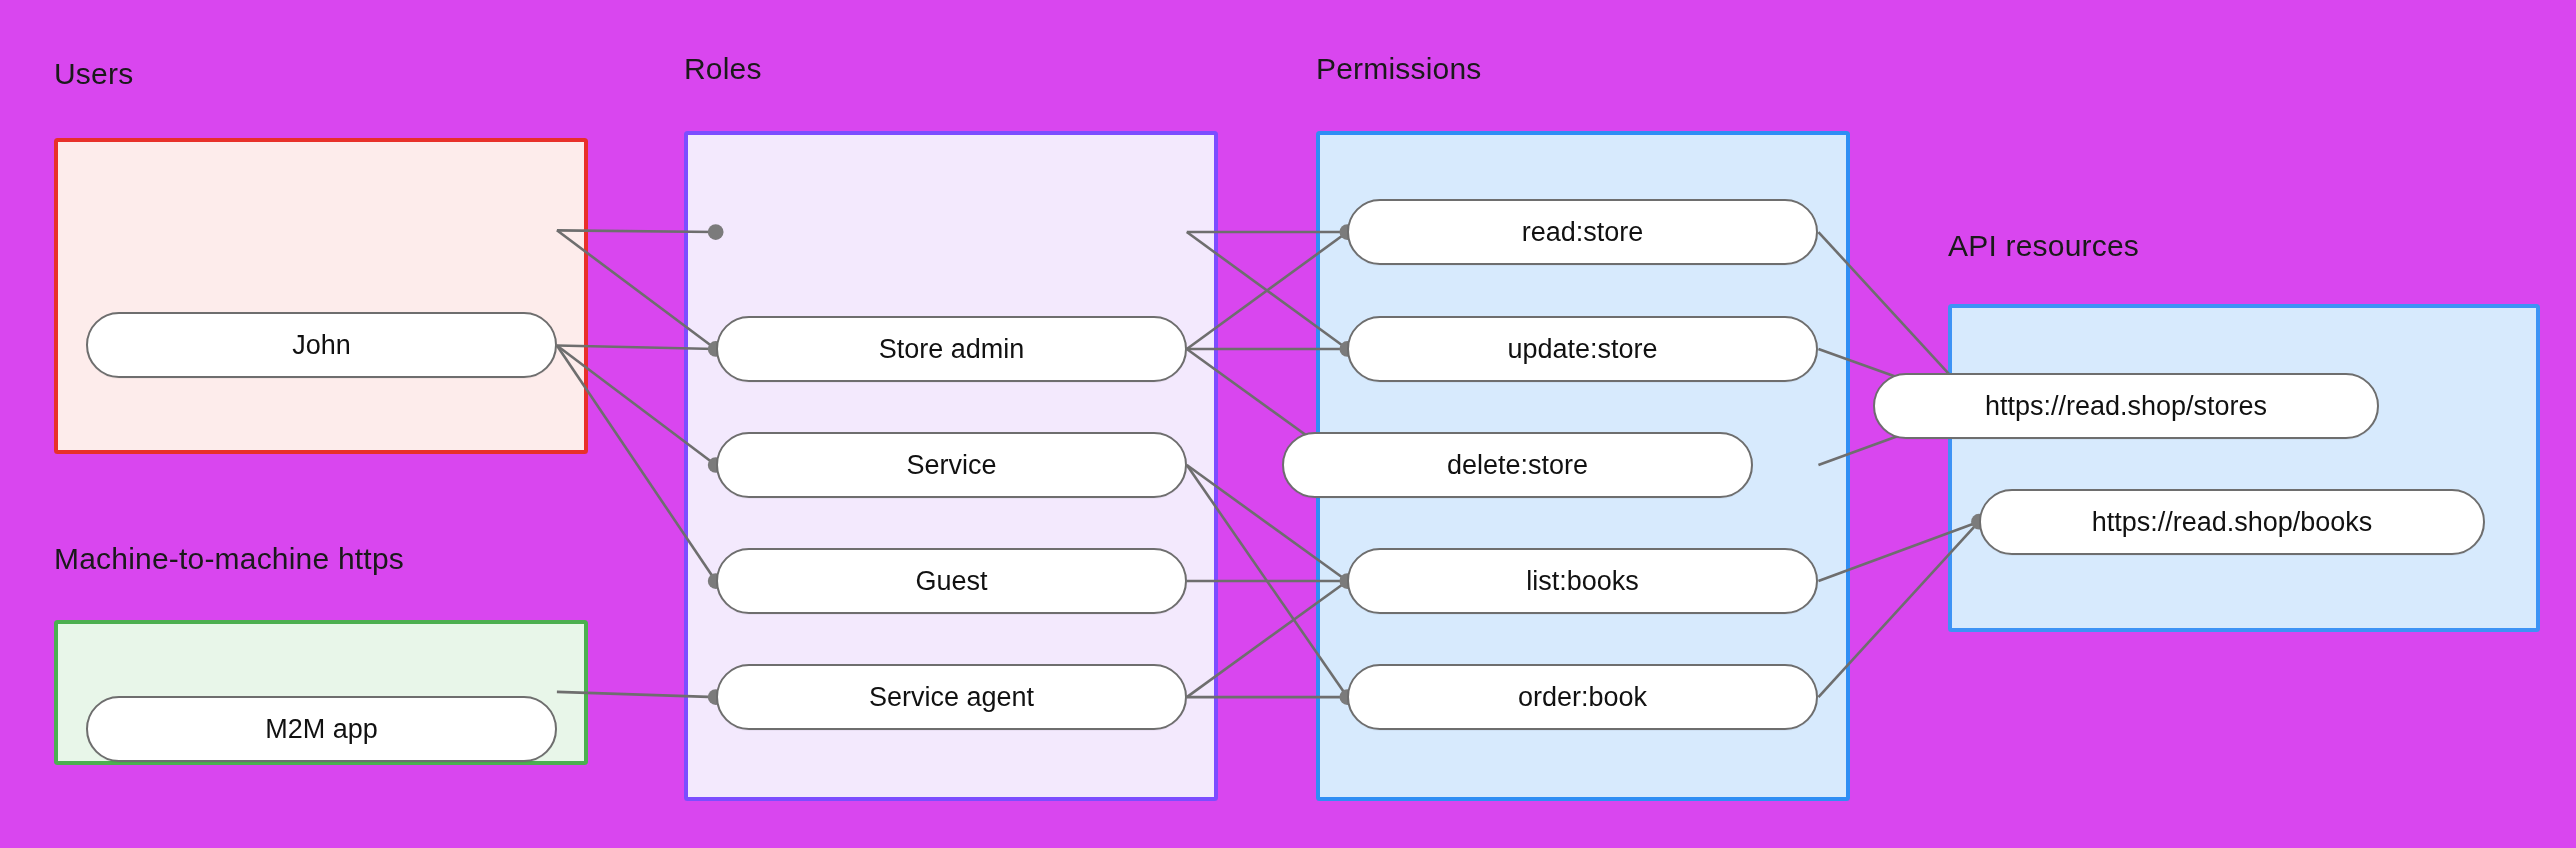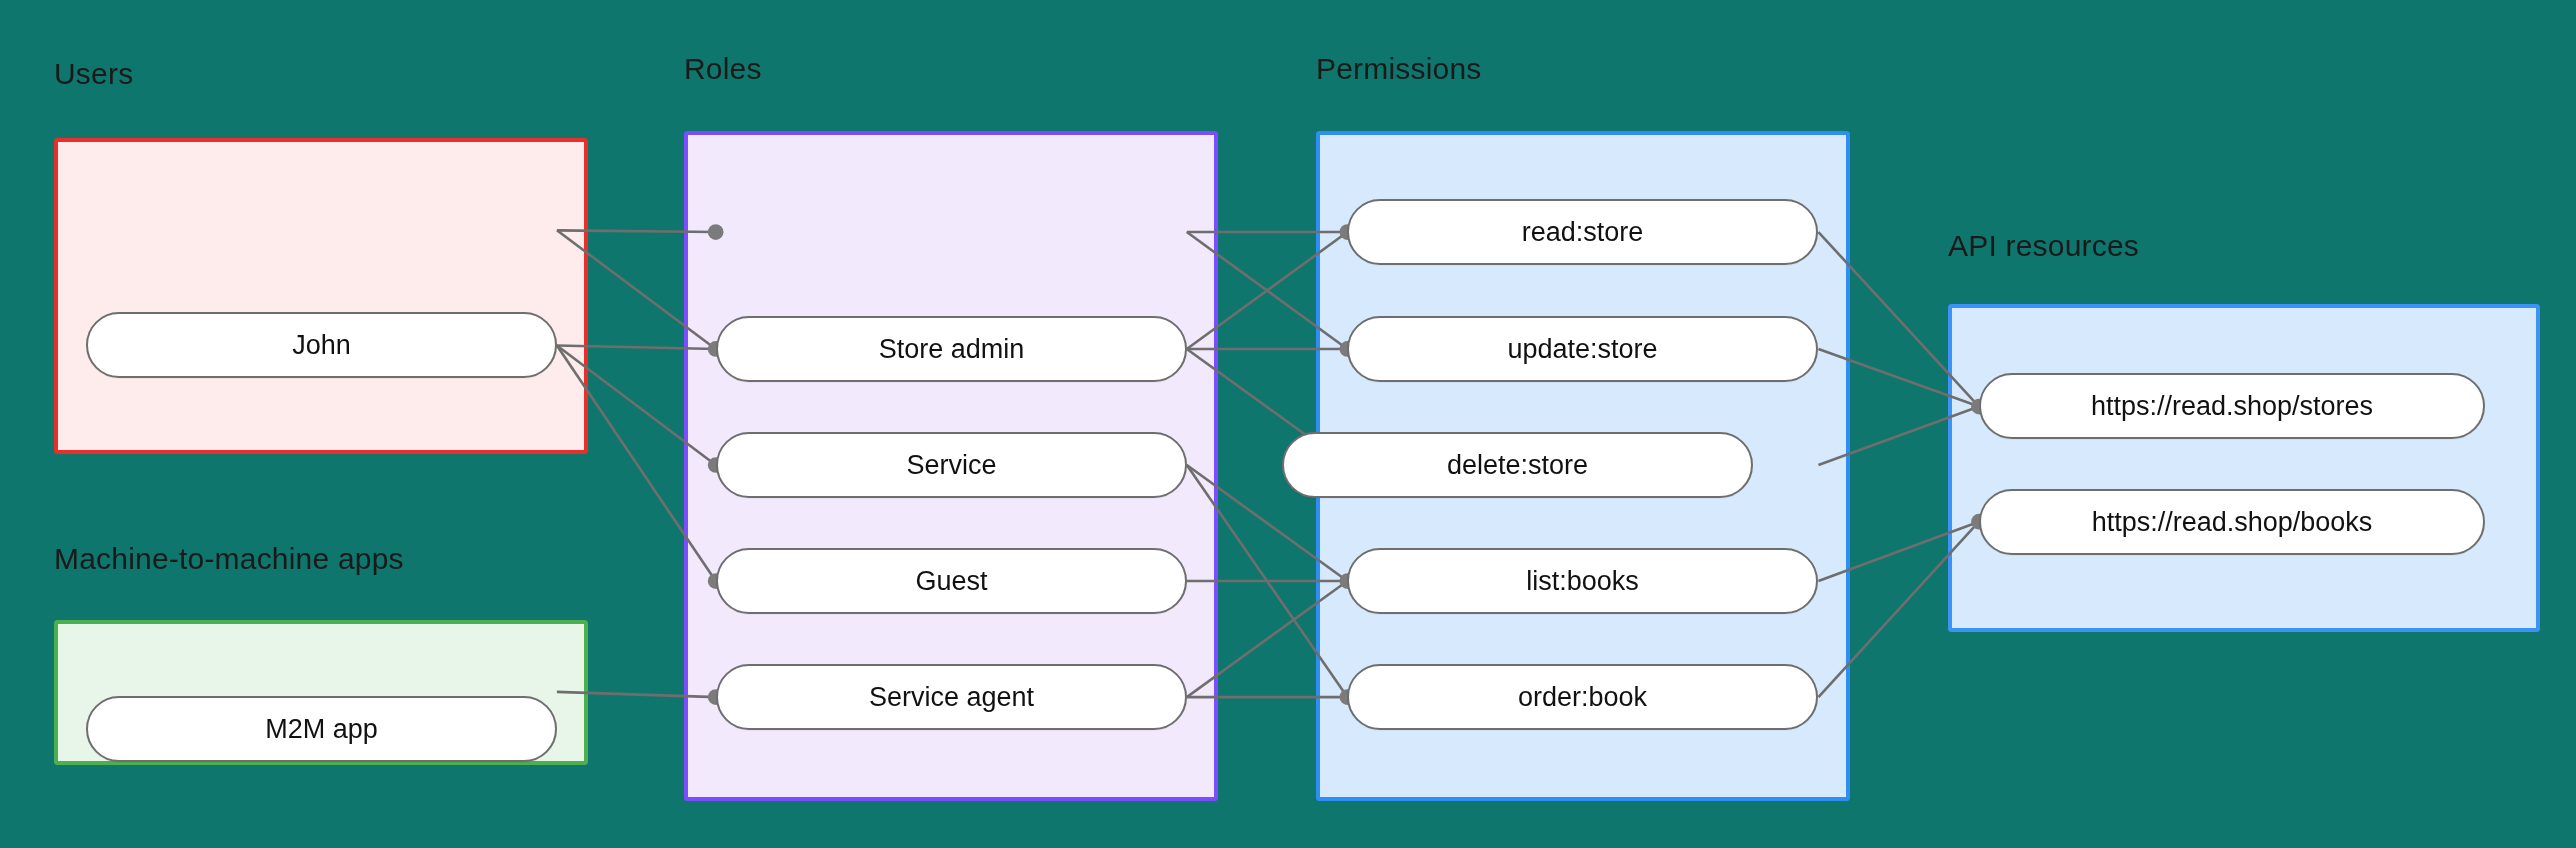--- a/index.html
+++ b/index.html
@@ -7,21 +7,21 @@
     padding: 0;
     background: #f4f7f6;
   }
   body {
     font-family: "Liberation Sans", sans-serif;
   }
   #canvas {
     position: relative;
     width: 2576px;
     height: 848px;
-    background: #0f766e;
+    background: #d946ef;
     overflow: hidden;
   }
   .group-label {
     position: absolute;
     font-size: 30px;
     color: #1a1a1a;
     letter-spacing: 0.2px;
     white-space: nowrap;
     line-height: 1;
   }
@@ -68,21 +68,21 @@
 
 <div id="canvas">
 
   <div class="group-box group-users" id="box-users" style="left: 54px; top: 138px; width: 534px; height: 316px;"></div>
   <div class="group-box group-m2m" id="box-m2m" style="left: 54px; top: 620px; width: 534px; height: 145px;"></div>
   <div class="group-box group-roles" id="box-roles" style="left: 684px; top: 131px; width: 534px; height: 670px;"></div>
   <div class="group-box group-perms" id="box-permissions" style="left: 1316px; top: 131px; width: 534px; height: 670px;"></div>
   <div class="group-box group-api" id="box-api" style="left: 1948px; top: 304px; width: 592px; height: 328px;"></div>
 
   <div class="group-label" id="lbl-users" style="left: 54px; top: 59px;">Users</div>
-  <div class="group-label" id="lbl-m2m" style="left: 54px; top: 544px;">Machine-to-machine apps</div>
+  <div class="group-label" id="lbl-m2m" style="left: 54px; top: 544px;">Machine-to-machine https</div>
   <div class="group-label" id="lbl-roles" style="left: 684px; top: 54px;">Roles</div>
   <div class="group-label" id="lbl-permissions" style="left: 1316px; top: 54px;">Permissions</div>
   <div class="group-label" id="lbl-api" style="left: 1948px; top: 231px;">API resources</div>
 
   <svg class="edges" id="edge-layer" viewBox="0 0 2952 972">
       <line x1="638" y1="264" x2="820" y2="266"></line>
       <line x1="638" y1="264" x2="820" y2="400"></line>
       <line x1="638" y1="396" x2="820" y2="400"></line>
       <line x1="638" y1="396" x2="820" y2="533"></line>
       <line x1="638" y1="396" x2="820" y2="666"></line>
@@ -123,17 +123,17 @@
   <div class="node" id="node-customer" style="left: 716px; top: 432px; width: 471px; height: 66px;">Service</div>
   <div class="node" id="node-guest" style="left: 716px; top: 548px; width: 471px; height: 66px;">Guest</div>
   <div class="node" id="node-service_agent" style="left: 716px; top: 664px; width: 471px; height: 66px;">Service agent</div>
 
   <div class="node" id="node-read_store" style="left: 1347px; top: 199px; width: 471px; height: 66px;">read:store</div>
   <div class="node" id="node-update_store" style="left: 1347px; top: 316px; width: 471px; height: 66px;">update:store</div>
   <div class="node" id="node-delete_store" style="left: 1282px; top: 432px; width: 471px; height: 66px;">delete:store</div>
   <div class="node" id="node-list_books" style="left: 1347px; top: 548px; width: 471px; height: 66px;">list:books</div>
   <div class="node" id="node-order_book" style="left: 1347px; top: 664px; width: 471px; height: 66px;">order:book</div>
 
-  <div class="node" id="node-stores" style="left: 1979px; top: 373px; width: 506px; height: 66px; text-align: right;">https://read.shop/stores</div>
+  <div class="node" id="node-stores" style="left: 1873px; top: 373px; width: 506px; height: 66px; text-align: right;">https://read.shop/stores</div>
   <div class="node" id="node-books" style="left: 1979px; top: 489px; width: 506px; height: 66px;">https://read.shop/books</div>
 
 </div>
 
 
 </body></html>

